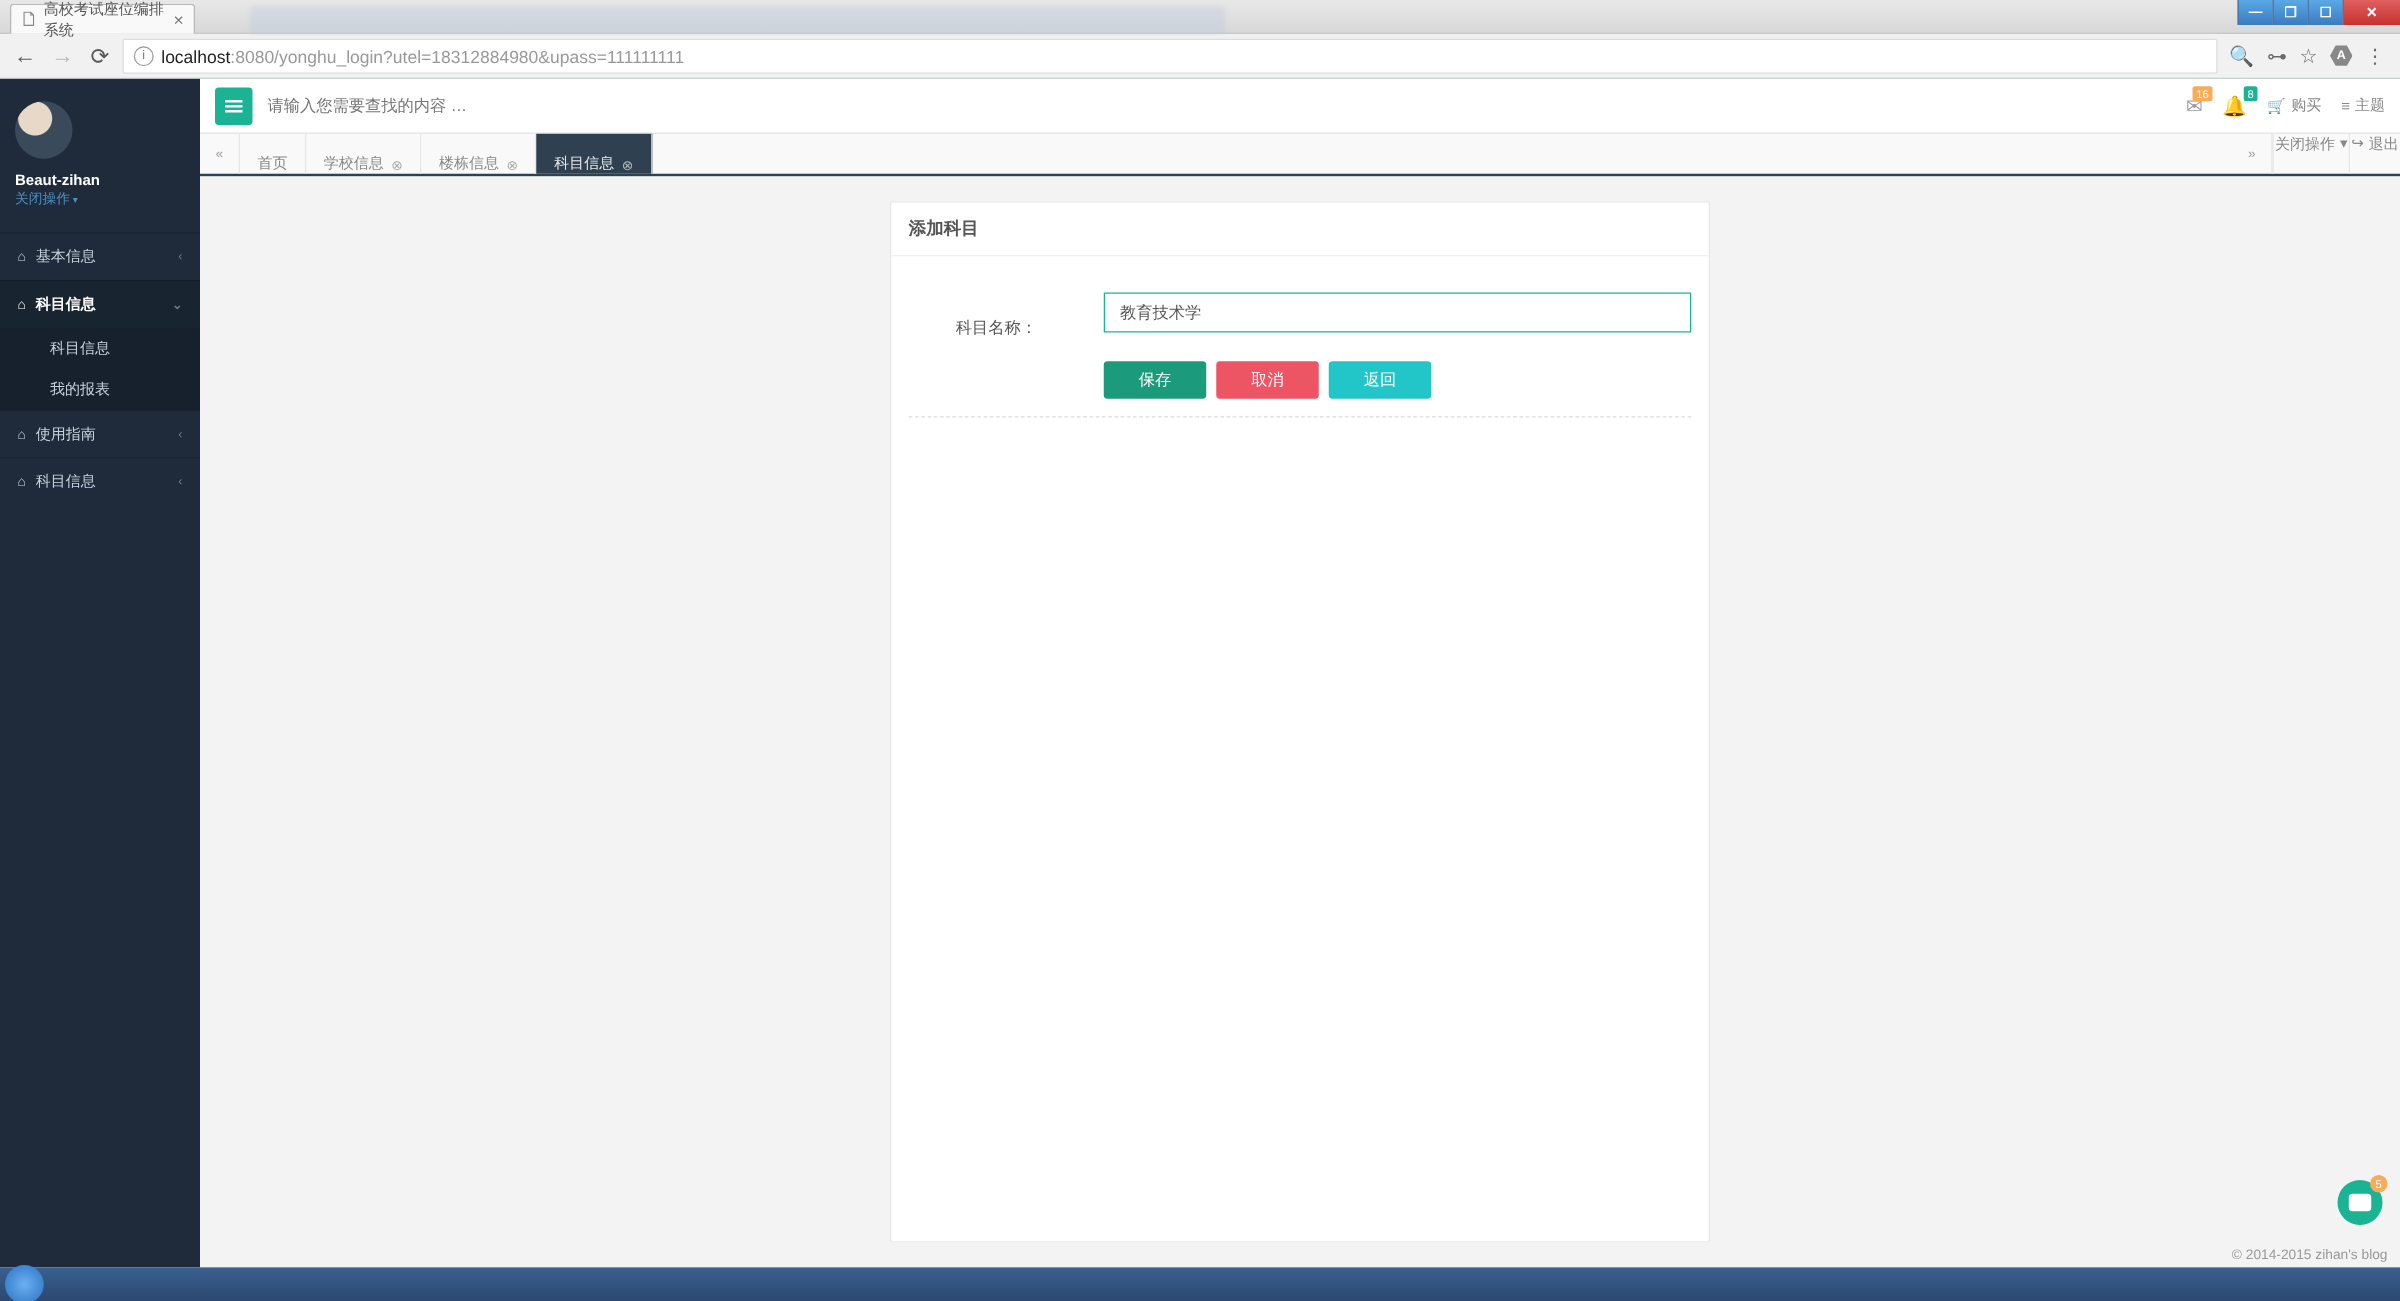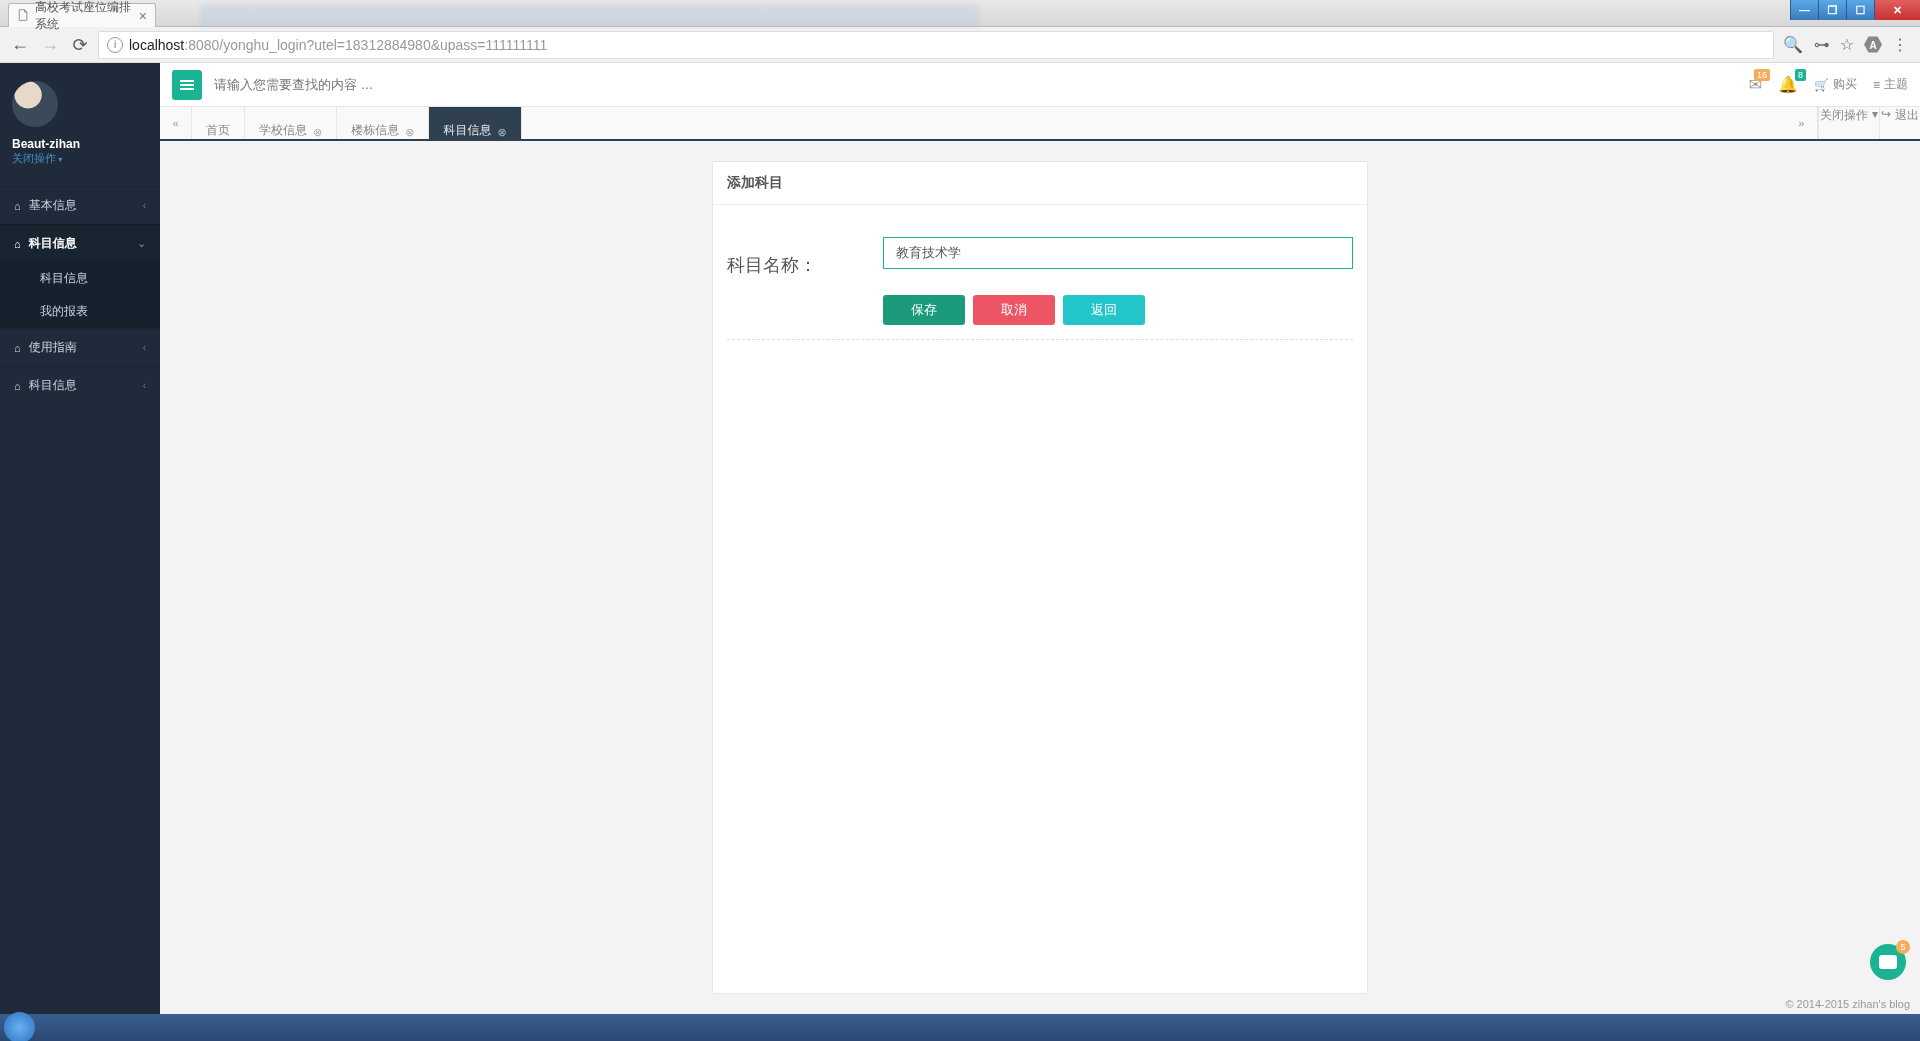--- a/index.html
+++ b/index.html
@@ -62,21 +62,21 @@
 .page-tab.active { background:#2f4050; color:#e8e8e8; }
 .tab-x { font-size:11px; color:inherit; opacity:.7; }
 .tabbar-right { margin-left:auto; display:flex; align-items:stretch; }
 .tabbar-right .seg { padding:0 1px; display:flex; align-items:flex-start; gap:4px; font-size:12px; color:#888; border-left:1px solid #e6e6e6; }
 
 .content { flex:1; display:flex; justify-content:center; padding:20px 0; background:#f3f3f3; overflow:auto; }
 .panel { width:656px; background:#fff; border:1px solid #e7e7e7; }
 .panel-hd { padding:12px 14px; font-size:14px; color:#555; font-weight:bold; border-bottom:1px solid #eee; }
 .panel-bd { padding:24px 14px; }
 .form-row { display:flex; align-items:center; gap:16px; margin-bottom:18px; }
-.form-lbl { width:140px; text-align:left; font-size:18px; color:#555;margin-top:24px; }
+.form-lbl { width:140px; text-align:center; font-size:13px; color:#555;margin-top:24px; }
 .form-inp { flex:1; height:32px; border:1px solid #1ab394; padding:0 12px; font-size:13px; color:#555; outline:none; }
 .btn-row { display:flex; gap:8px; margin-left:156px; }
 .btn { padding:6px 28px; border:none; color:#fff; font-size:13px; border-radius:3px; cursor:pointer; }
 .btn.save { background:#1c9b7c; }
 .btn.cancel { background:#ed5565; }
 .btn.back { background:#23c6c8; }
 .divider { border-top:1px dashed #ddd; margin:14px 0 0; }
 
 .footer { position:absolute; bottom:0; right:10px; font-size:11px; color:#999; padding:4px 0; }
 .footer a { color:#999; text-decoration:none; }

